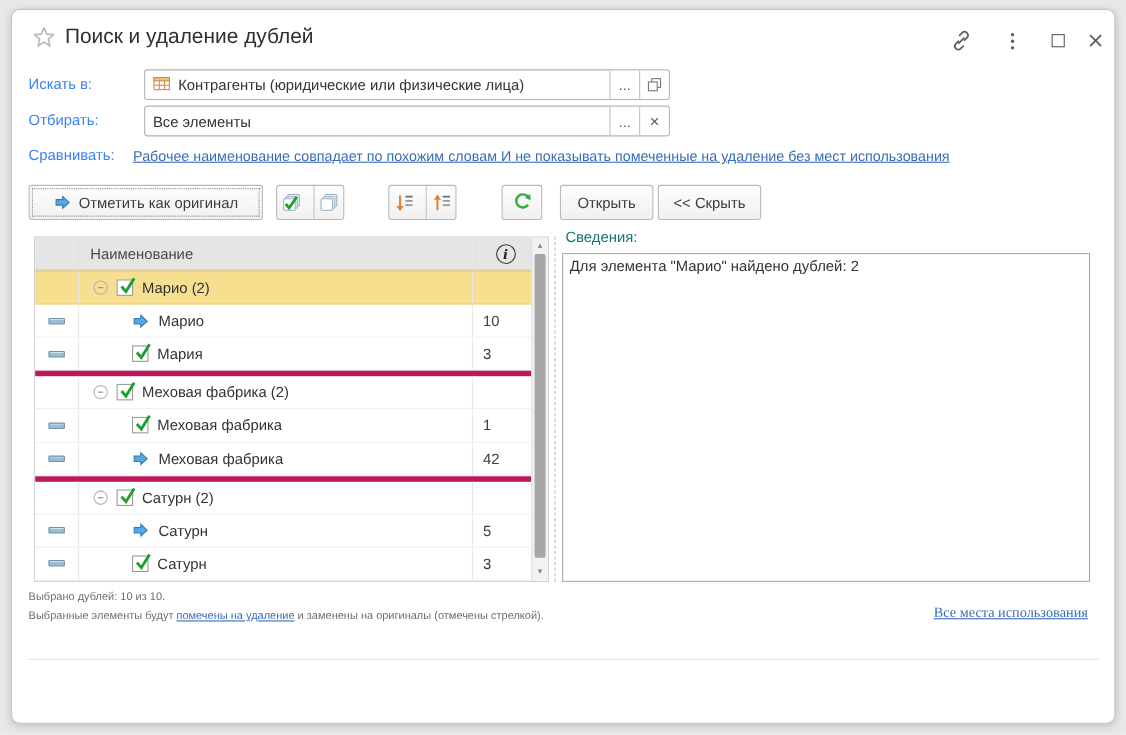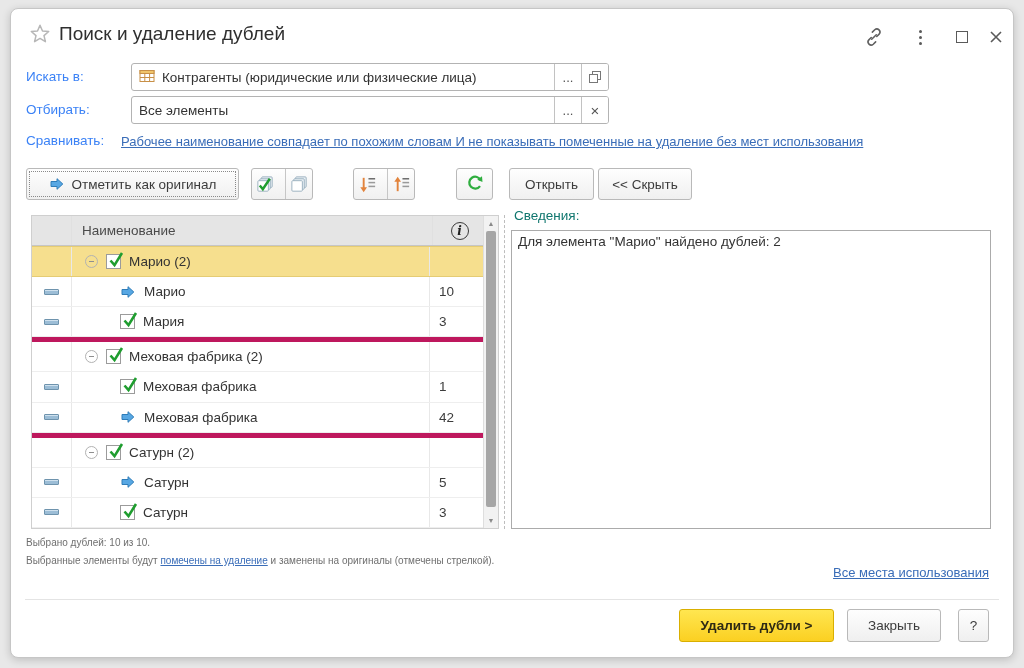--- a/index.html
+++ b/index.html
@@ -397,23 +397,18 @@
   <div class="abs splitter"></div>
   <div class="abs details-label">Сведения:</div>
   <div class="abs details-box">
     <span>Для элемента "Марио" найдено дублей: 2</span>
   </div>
 
   <div class="abs statline" style="left:15px; top:528px;">Выбрано дублей: 10 из 10.</div>
   <div class="abs statline" style="left:15px; top:546px;">
     <span>Выбранные элементы будут </span><a class="link">помечены на удаление</a><span> и заменены на оригиналы (отмечены стрелкой).</span>
   </div>
-  <a class="abs link usage-link" style="right:24px; top:556px;">Все места использования</a>
+  <a class="abs link usage-link" style="right:24px; top:540px;font-family:Liberation Serif, serif;">Все места использования</a>
 
   <div class="abs hsep"></div>
 
-  <div class="bbar">
-    <button class="bbtn primary" style="width:155px; margin-right:13px;">Удалить дубли &gt;</button>
-    <button class="bbtn" style="width:94px; margin-right:17px;">Закрыть</button>
-    <button class="bbtn" style="width:31px;">?</button>
-  </div>
 
 </div>
 
 </body></html>

